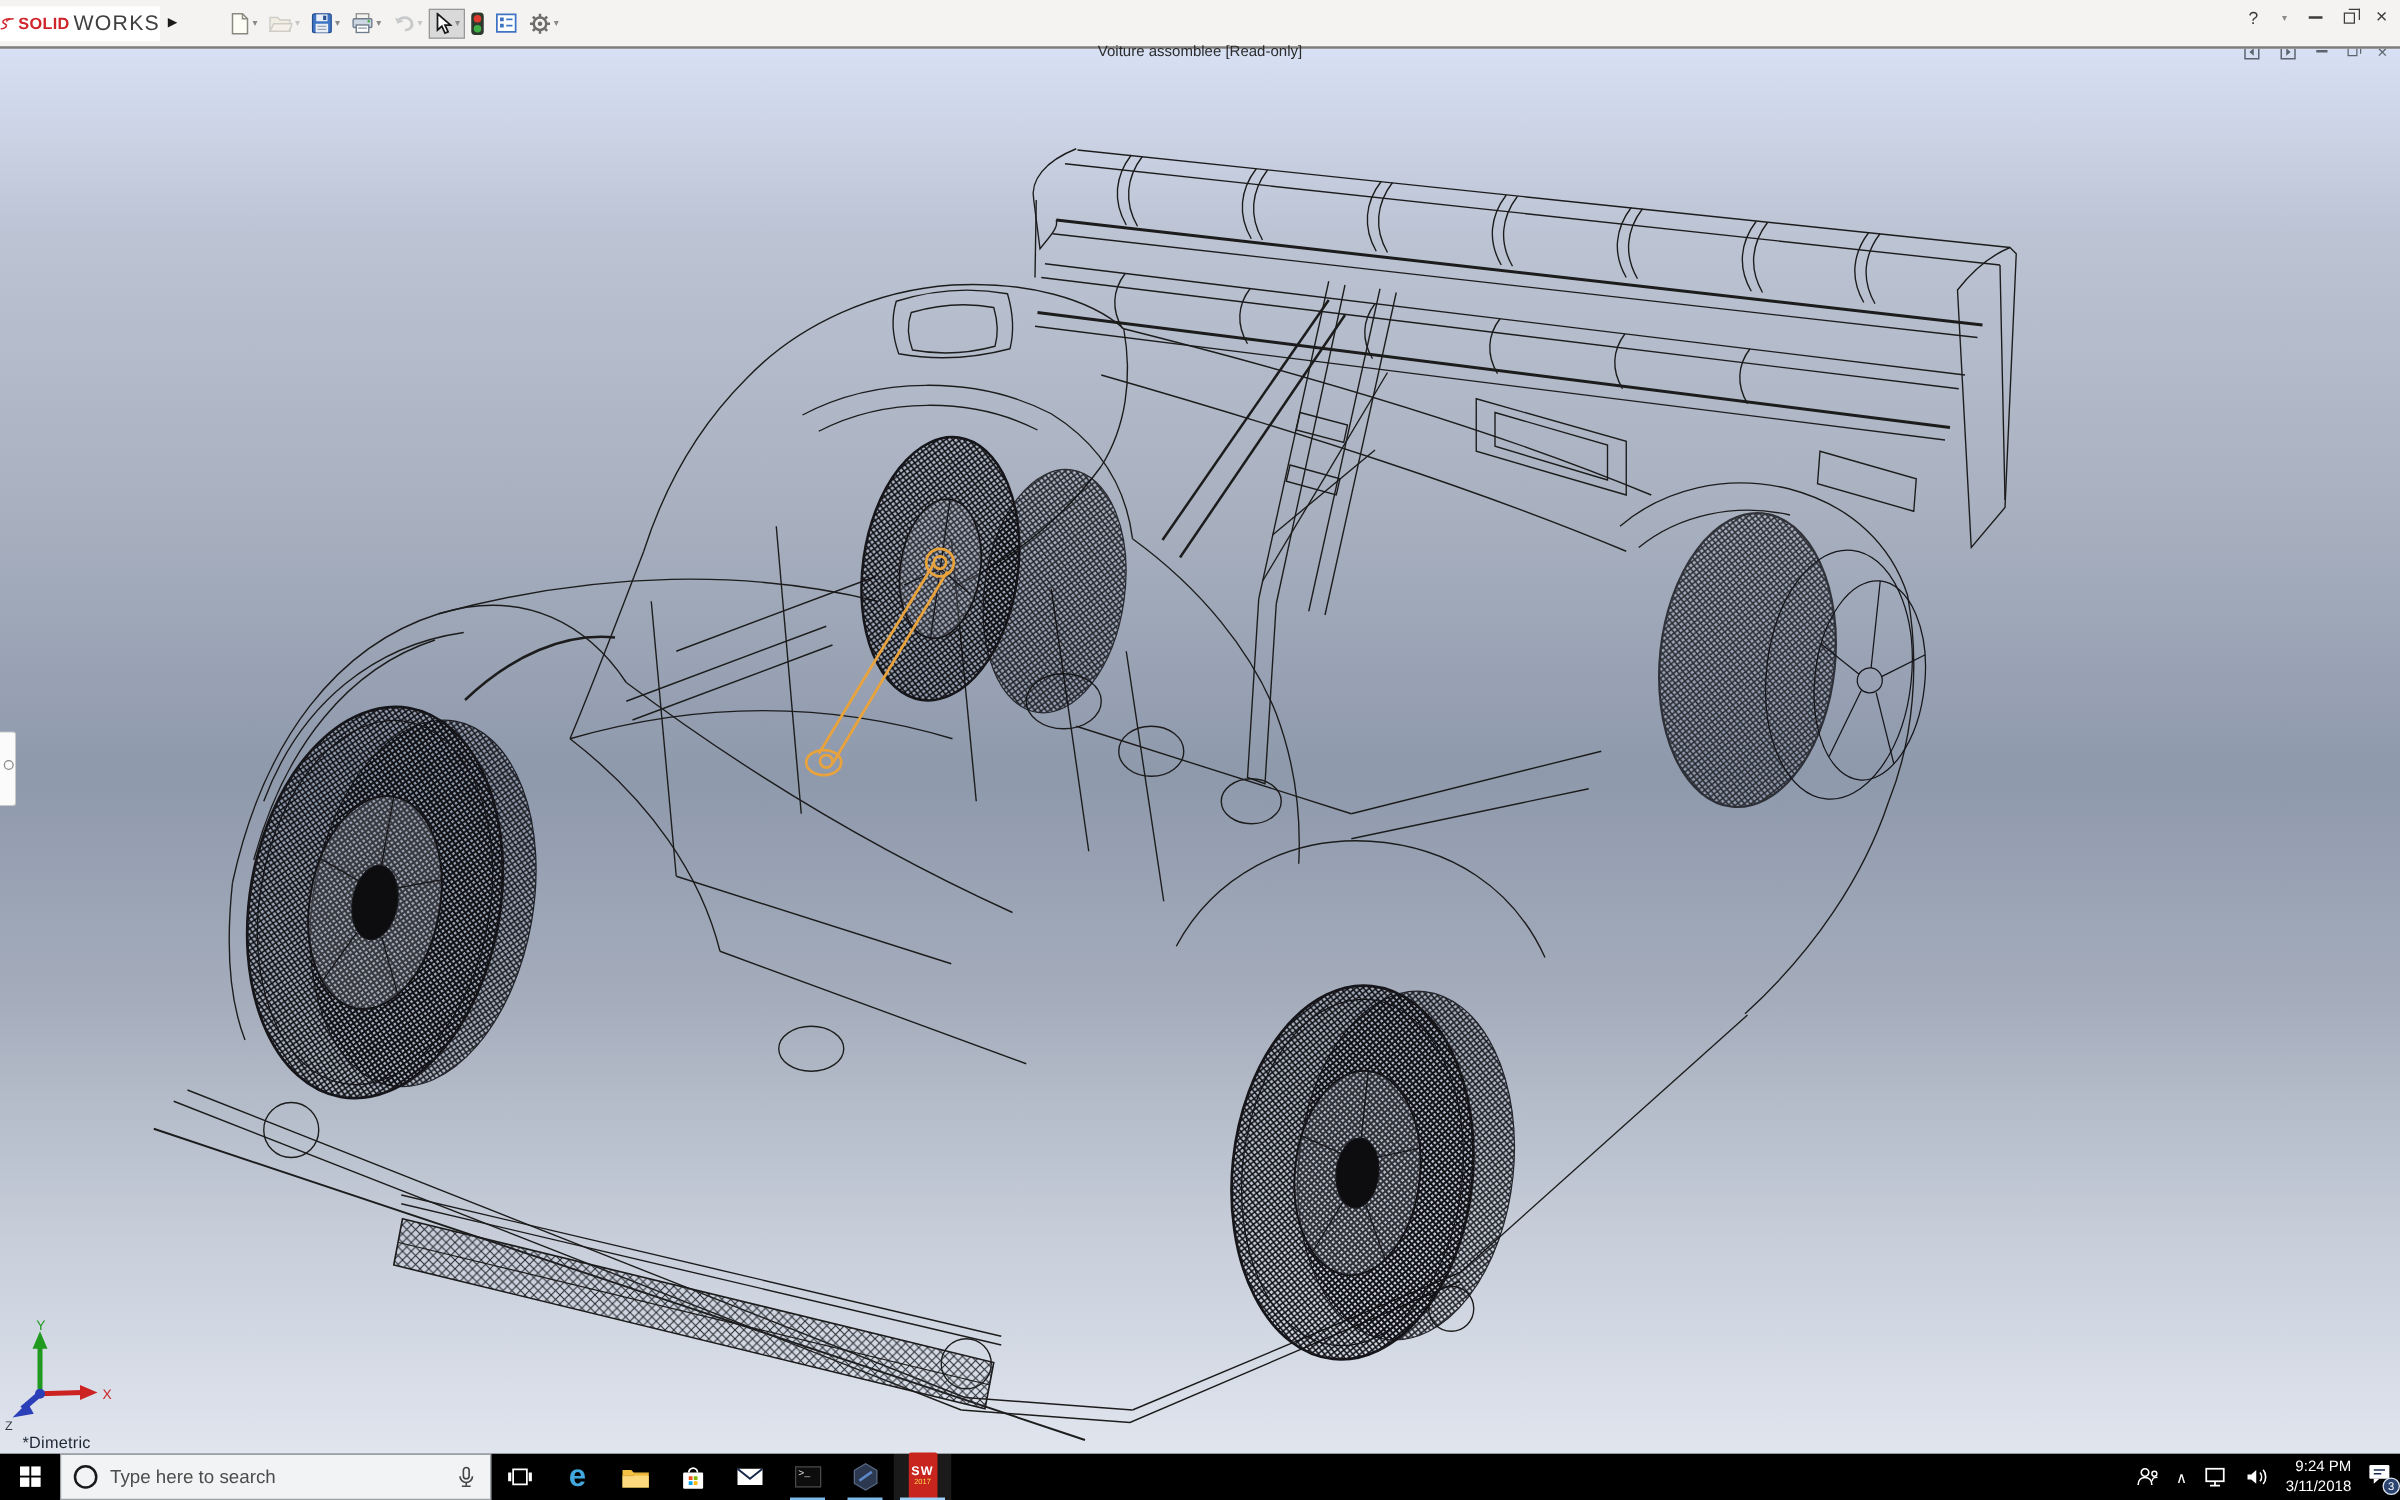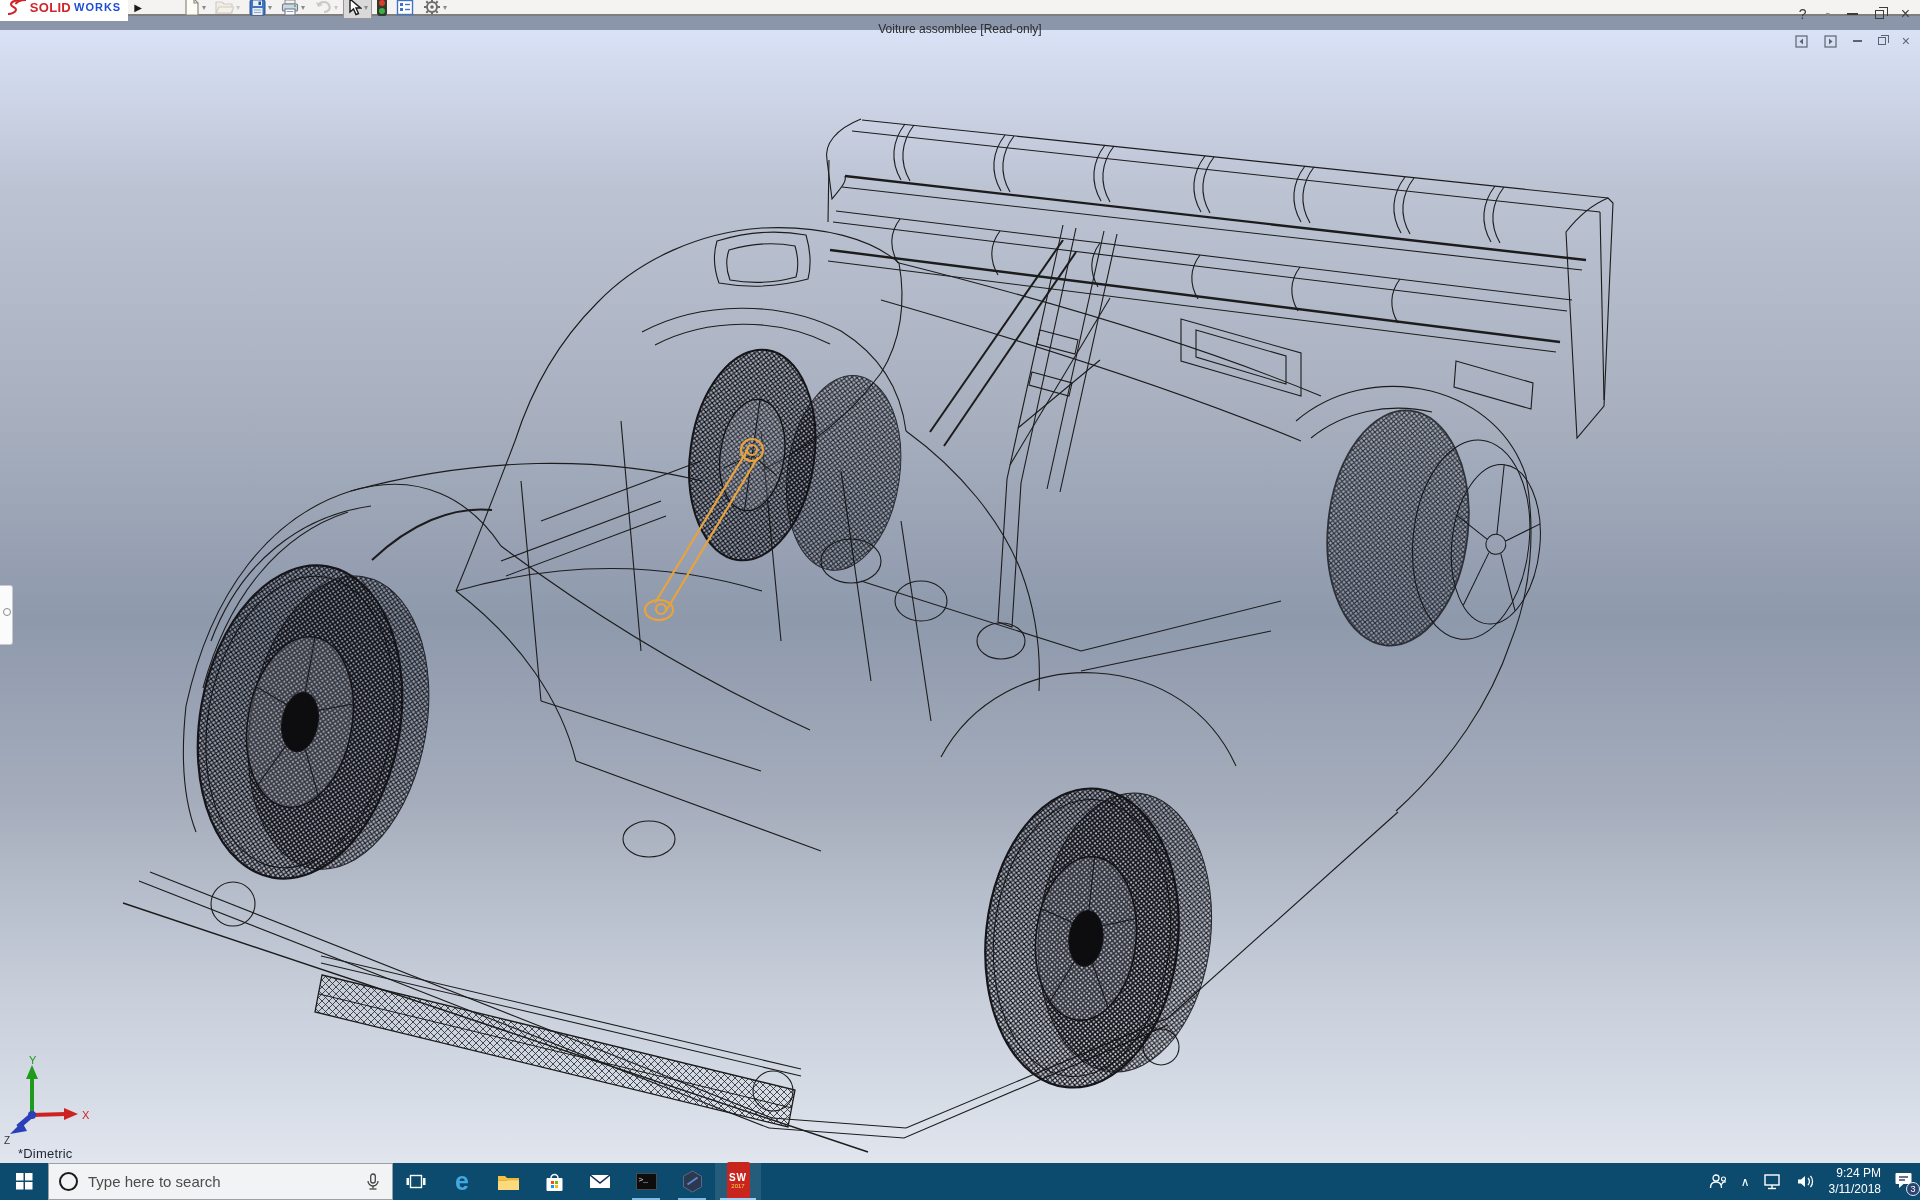--- a/index.html
+++ b/index.html
@@ -1,28 +1,28 @@
 <!DOCTYPE html>
 <html><head>
 <meta charset="utf-8">
 <style>
   * { margin:0; padding:0; box-sizing:border-box; }
   html,body { width:1920px; height:1200px; overflow:hidden;
     font-family:"Liberation Sans","DejaVu Sans",sans-serif; }
   body { position:relative; background:#8b96aa; }
 
   
-  .titlebar { position:absolute; top:0; left:0; right:0; height:16px;
+  .titlebar { position:absolute; top:0; left:0; right:0; height:39px;
     background:#f4f3f1; border-bottom:2px solid #7e7e7e;
     display:flex; align-items:center; z-index:30; }
   .logo-area { width:128px; height:28px; background:#ffffff;
     display:flex; align-items:center; justify-content:center; gap:3px; }
   .logo-mark { width:20px; height:16px; }
   .brand-bold { color:#d0242b; font-weight:700; font-size:13px; letter-spacing:.3px; }
-  .brand-light { color:#1d4ed8; font-weight:700; font-size:11px; letter-spacing:1px; }
+  .brand-light { color:#404040; font-weight:400; font-size:17px; letter-spacing:1px; }
   .flyout { width:20px; text-align:center; font-size:10px; color:#1a1a1a; cursor:pointer; }
   .qat { display:flex; align-items:center; margin-left:32px; gap:1px; height:28px; }
   .qbtn { display:flex; align-items:center; height:24px; padding:1px 3px; border:1px solid transparent; }
   .qbtn.active { background:#d9d9d9; border:1px solid #979797; }
   .qbtn.disabled { opacity:.42; }
   .caret { font-size:8px; color:#8a8a8a; margin-left:2px; }
   .trafficlight { width:10px; height:18px; background:#2e3a2e; border-radius:3px;
     display:flex; flex-direction:column; align-items:center; justify-content:space-between; padding:2px 0; }
   .tl-dot { width:6px; height:6px; border-radius:50%; }
   .win-title { position:absolute; left:50%; transform:translateX(-50%);
@@ -54,21 +54,21 @@
     background:#fbfbfb; border:1px solid #c9c9c9; border-left:none; border-radius:0 3px 3px 0; }
   .fm-tab::after { content:""; position:absolute; left:3px; top:22px; width:6px; height:6px;
     border:1.5px solid #8a8a8a; border-radius:50%; }
 
   .triad { position:absolute; left:2px; bottom:18px; width:95px; height:90px; }
   .orientation { position:absolute; left:18px; bottom:2px; font-size:13px;
     color:#1d2733; letter-spacing:.2px;text-align:right; }
 
   
   .taskbar { position:absolute; left:0; right:0; bottom:0; height:37px;
-    background:#0c4a6e; display:flex; align-items:stretch; z-index:40; }
+    background:#000000; display:flex; align-items:stretch; z-index:40; }
   .start-btn { width:48px; display:flex; align-items:center; justify-content:center; }
   .searchbox { width:345px; background:#f2f3f4; border:1px solid #9aa0a6;
     display:flex; align-items:center; gap:10px; padding:0 10px; }
   .cortana-ring { width:19px; height:19px; border:2.5px solid #1a1a1a; border-radius:50%; flex:none; }
   .search-input { flex:1; border:none; background:transparent; outline:none;
     font-size:15px; color:#333; font-family:"Liberation Sans","DejaVu Sans",sans-serif; }
   .search-input::placeholder { color:#4c4c4c; opacity:1; }
   .app-btns { display:flex; }
   .app-btn { width:46px; display:flex; align-items:center; justify-content:center; position:relative; }
   .app-btn.running::after { content:""; position:absolute; bottom:0; left:9px; right:9px;

